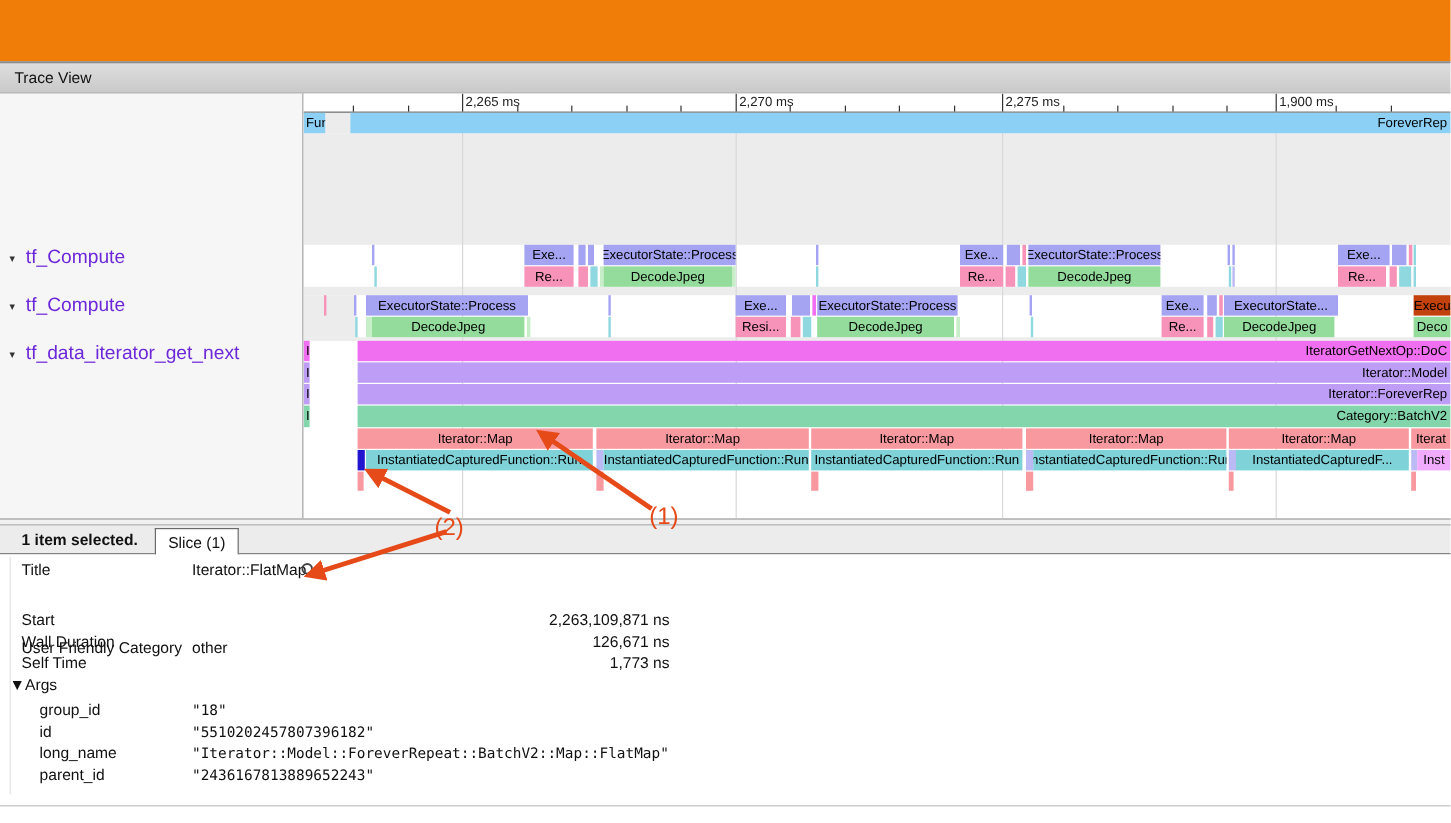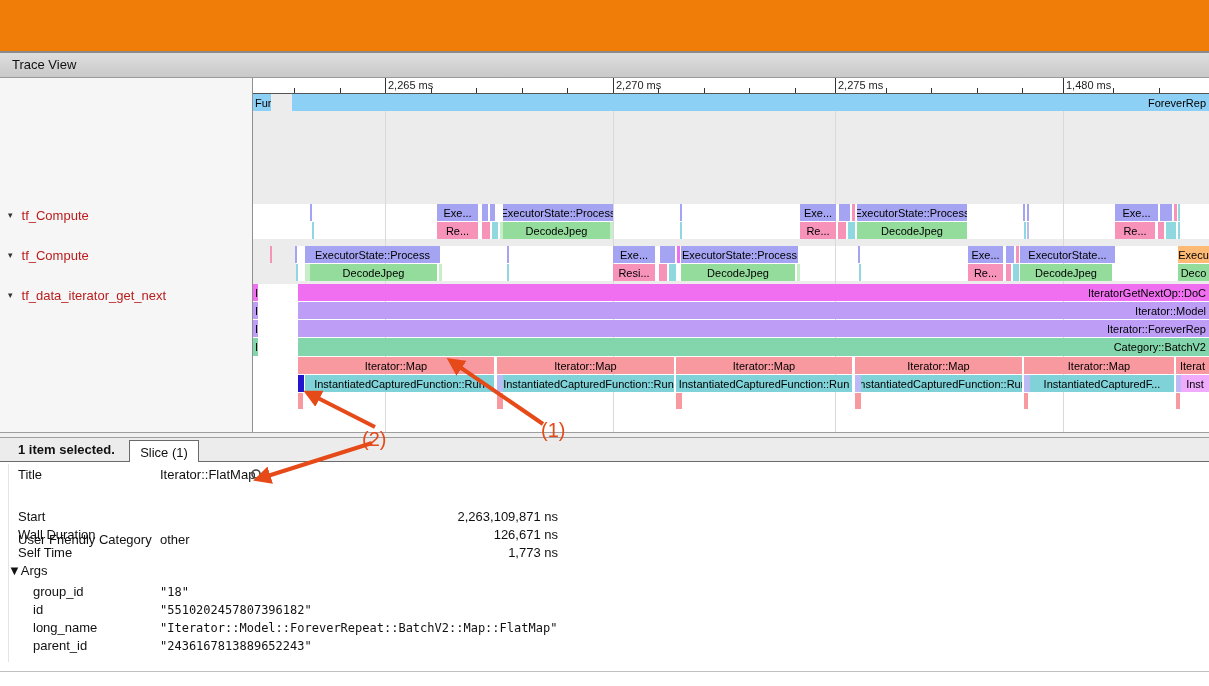--- a/index.html
+++ b/index.html
@@ -9,21 +9,21 @@
   
   #app-header{left:0;top:0;width:1209px;height:51px;}
   #chrome-sep{left:0;top:51px;width:1209px;height:2px;background:#8a8a8a;}
   #trace-bar{left:0;top:53px;width:1209px;height:24px;
      background:linear-gradient(#dedede,#c9c9c9);border-bottom:1px solid #9a9a9a;}
   #trace-bar span{position:absolute;left:12px;top:4px;font-size:13px;color:#111;}
   
   #sidebar{left:0;top:78px;width:252px;height:354px;background:#f6f6f6;border-right:1px solid #8f8f8f;}
   .side-item{position:absolute;left:8px;height:20px;display:flex;align-items:center;cursor:pointer;}
   .side-item .tri{font-size:9px;color:#333;margin-right:9px;}
-  .side-item .lbl{font-size:13px;color:#b91c1c;}
+  .side-item .lbl{font-size:16px;color:#6d28d9;}
   #canvas{left:253px;top:78px;width:956px;height:354px;background:#fff;overflow:hidden;}
   #ruler{position:absolute;left:0;top:0;width:956px;height:15px;background:#fff;border-bottom:1px solid #555;}
   .tick-major{position:absolute;top:0;width:1px;height:15px;background:#333;}
   .tick-minor{position:absolute;bottom:0;width:1px;height:5px;background:#333;}
   .tick-label{position:absolute;top:1px;font-size:11px;color:#222;white-space:nowrap;}
   #rows{position:absolute;left:0;top:16px;width:956px;height:338px;}
   .grayzone{position:absolute;background:#ececec;z-index:0;}
   .gridline{position:absolute;top:0;width:1px;height:338px;background:#d9d9d9;z-index:1;}
   .trow{position:absolute;left:0;width:956px;z-index:2;}
   .bar{position:absolute;top:0;height:17px;display:flex;align-items:center;justify-content:center;
@@ -90,21 +90,21 @@
         <div class="tick-minor" style="left: 769px;"></div>
         <div class="tick-minor" style="left: 860px;"></div>
         <div class="tick-minor" style="left: 906px;"></div>
         <div class="tick-major" style="left: 132px;"></div>
         <div class="tick-label" style="left: 135px;">2,265 ms</div>
         <div class="tick-major" style="left: 360px;"></div>
         <div class="tick-label" style="left: 363px;">2,270 ms</div>
         <div class="tick-major" style="left: 582px;"></div>
         <div class="tick-label" style="left: 585px;">2,275 ms</div>
         <div class="tick-major" style="left: 810px;"></div>
-        <div class="tick-label" style="left: 813px;">1,480 ms</div>
+        <div class="tick-label" style="left: 813px;">1,900 ms</div>
       </div>
     <div id="rows">
         <div class="grayzone" style="left: 0px; top: 0px; width: 956px; height: 17px;"></div>
         <div class="grayzone" style="left: 0px; top: 17px; width: 956px; height: 93px;"></div>
         <div class="grayzone" style="left: 0px; top: 145px; width: 956px; height: 7px;"></div>
         <div class="grayzone" style="left: 0px; top: 152px; width: 43px; height: 35px;"></div>
         <div class="grayzone" style="left: 0px; top: 187px; width: 956px; height: 3px;"></div>
         <div class="gridline" style="left: 132px;"></div>
         <div class="gridline" style="left: 360px;"></div>
         <div class="gridline" style="left: 582px;"></div>
@@ -158,21 +158,21 @@
           <div class="bar" style="left: 254px; width: 2px; height: 17px; background: rgb(165, 164, 243);"></div>
           <div class="bar" style="left: 360px; width: 42px; height: 17px; background: rgb(165, 164, 243);">Exe...</div>
           <div class="bar" style="left: 407px; width: 15px; height: 17px; background: rgb(165, 164, 243);"></div>
           <div class="bar" style="left: 424px; width: 3px; height: 17px; background: rgb(240, 111, 240);"></div>
           <div class="bar" style="left: 428px; width: 117px; height: 17px; background: rgb(165, 164, 243);">ExecutorState::Process</div>
           <div class="bar" style="left: 605px; width: 2px; height: 17px; background: rgb(165, 164, 243);"></div>
           <div class="bar" style="left: 715px; width: 35px; height: 17px; background: rgb(165, 164, 243);">Exe...</div>
           <div class="bar" style="left: 753px; width: 8px; height: 17px; background: rgb(165, 164, 243);"></div>
           <div class="bar" style="left: 763px; width: 3px; height: 17px; background: rgb(247, 146, 185);"></div>
           <div class="bar" style="left: 767px; width: 95px; height: 17px; background: rgb(165, 164, 243);">ExecutorState...</div>
-          <div class="bar" style="left: 925px; width: 31px; height: 17px; background: #fdba74;">Execu</div>
+          <div class="bar" style="left: 925px; width: 31px; height: 17px; background: #c2410c;">Execu</div>
         </div>
         <div class="trow" style="top: 170px; height: 17px;">
           <div class="bar" style="left: 43px; width: 2px; height: 17px; background: rgb(143, 216, 223);"></div>
           <div class="bar" style="left: 52px; width: 5px; height: 17px; background: rgb(199, 237, 201);"></div>
           <div class="bar" style="left: 57px; width: 127px; height: 17px; background: rgb(147, 220, 155);">DecodeJpeg</div>
           <div class="bar" style="left: 186px; width: 3px; height: 17px; background: rgb(199, 237, 201);"></div>
           <div class="bar" style="left: 254px; width: 2px; height: 17px; background: rgb(143, 216, 223);"></div>
           <div class="bar" style="left: 360px; width: 42px; height: 17px; background: rgb(247, 146, 185);">Resi...</div>
           <div class="bar" style="left: 406px; width: 8px; height: 17px; background: rgb(247, 146, 185);"></div>
           <div class="bar" style="left: 416px; width: 7px; height: 17px; background: rgb(143, 216, 223);"></div>

